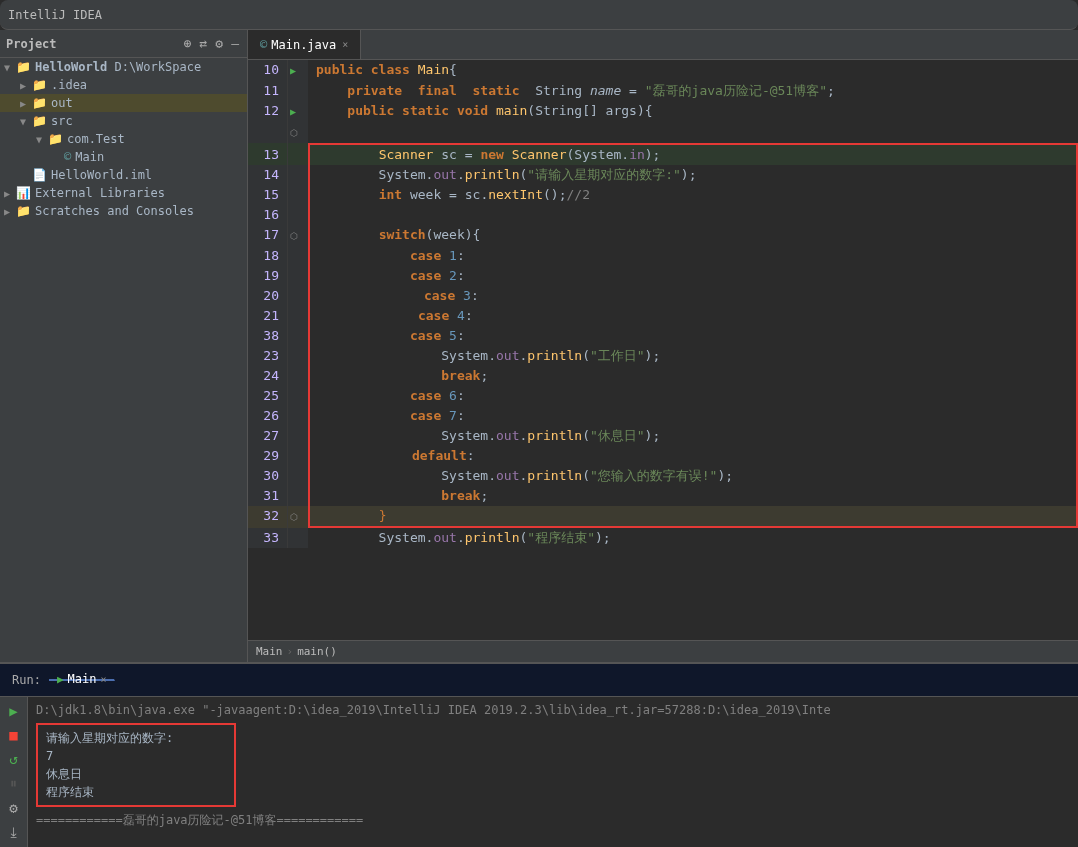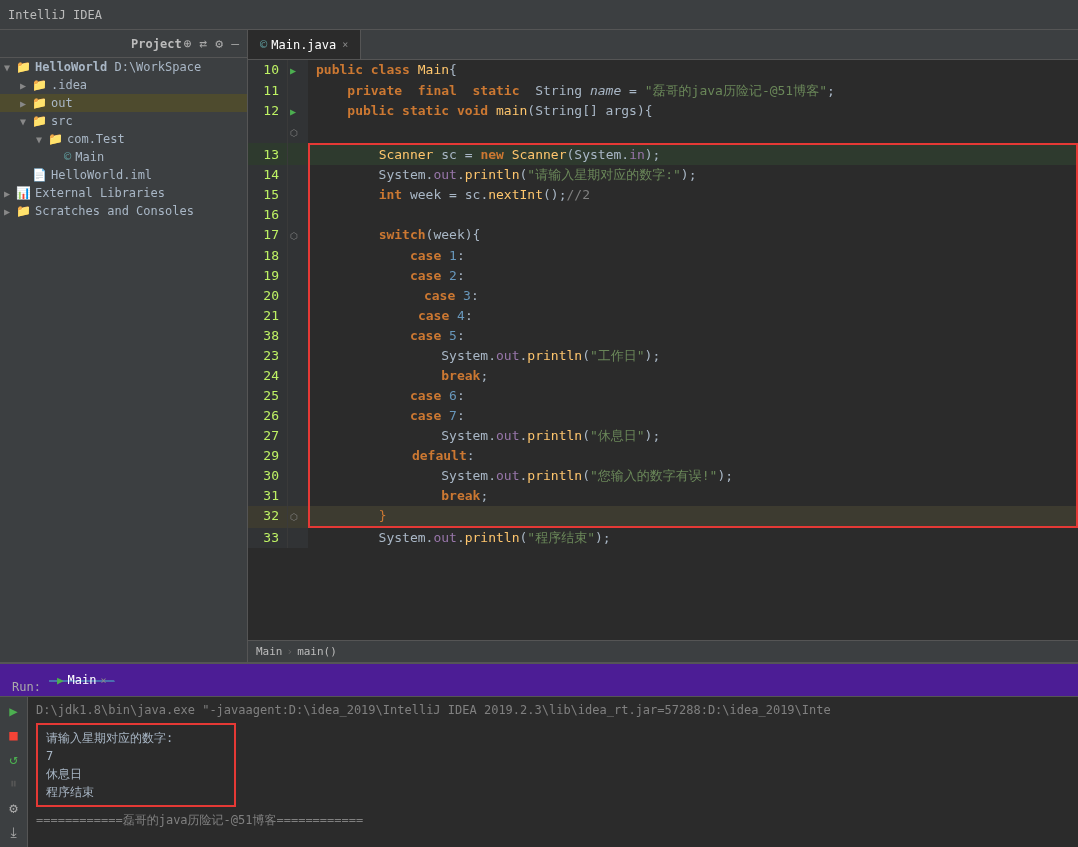--- a/index.html
+++ b/index.html
@@ -16,20 +16,21 @@
 
     
     .top-bar {
       background: #3c3f41;
       height: 30px;
       display: flex;
       align-items: center;
       padding: 0 8px;
       border-bottom: 1px solid #555;
       flex-shrink: 0;
+      border-radius: 8px;
     }
     .top-bar-title {
       color: #bbb;
       font-size: 12px;
     }
 
     
     .main-area {
       display: flex;
       flex: 1;
@@ -54,21 +55,20 @@
       align-items: center;
       border-bottom: 1px solid #555;
       height: 28px;
     }
 
     .sidebar-header-title {
       color: #bbb;
       font-size: 12px;
       font-weight: bold;
       flex: 1;
-      text-align: right;
     }
 
     .sidebar-icons {
       display: flex;
       gap: 4px;
     }
 
     .sidebar-icon {
       color: #aaa;
       font-size: 13px;
@@ -173,21 +173,21 @@
       font-size: 13px;
       line-height: 20px;
     }
 
     .line-number {
       display: table-cell;
       width: 40px;
       min-width: 40px;
       text-align: right;
       padding-right: 8px;
-      color: #bef264;
+      color: #c4b5fd;
       user-select: none;
       background: #313335;
       border-right: 1px solid #3a3a3a;
       position: relative;
     }
 
     .line-gutter {
       display: table-cell;
       width: 20px;
       min-width: 20px;
@@ -256,23 +256,24 @@
     .bottom-panel {
       height: 185px;
       background: #2b2b2b;
       border-top: 2px solid #555;
       display: flex;
       flex-direction: column;
       flex-shrink: 0;
     }
 
     .run-tabs {
-      background: #4c1d95;
+      background: #0f172a;
       height: 28px;
       display: flex;
+      align-items: center;
       border-bottom: 1px solid #555;
       padding: 16px 4px;
     }
 
     .run-tab {
       padding: 0 8px;
       height: 100%;
       display: flex;
       align-items: center;
       font-size: 12px;

